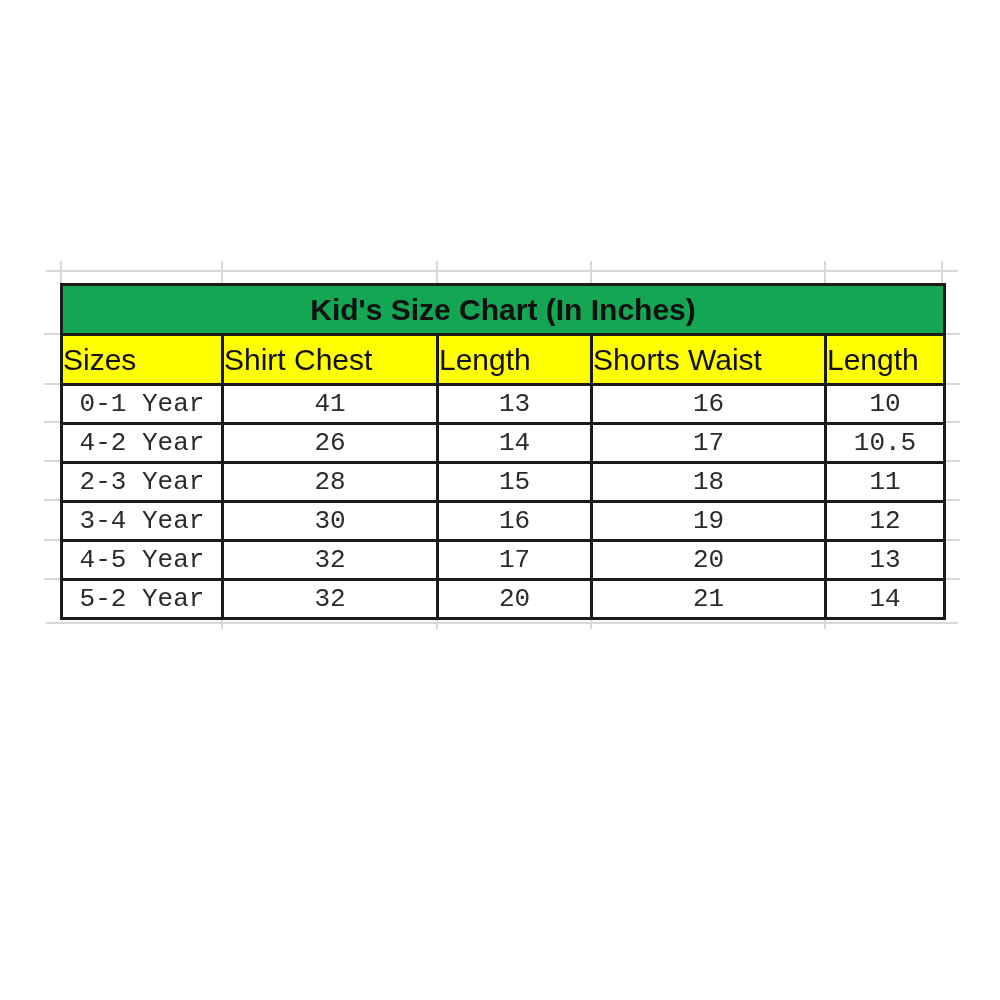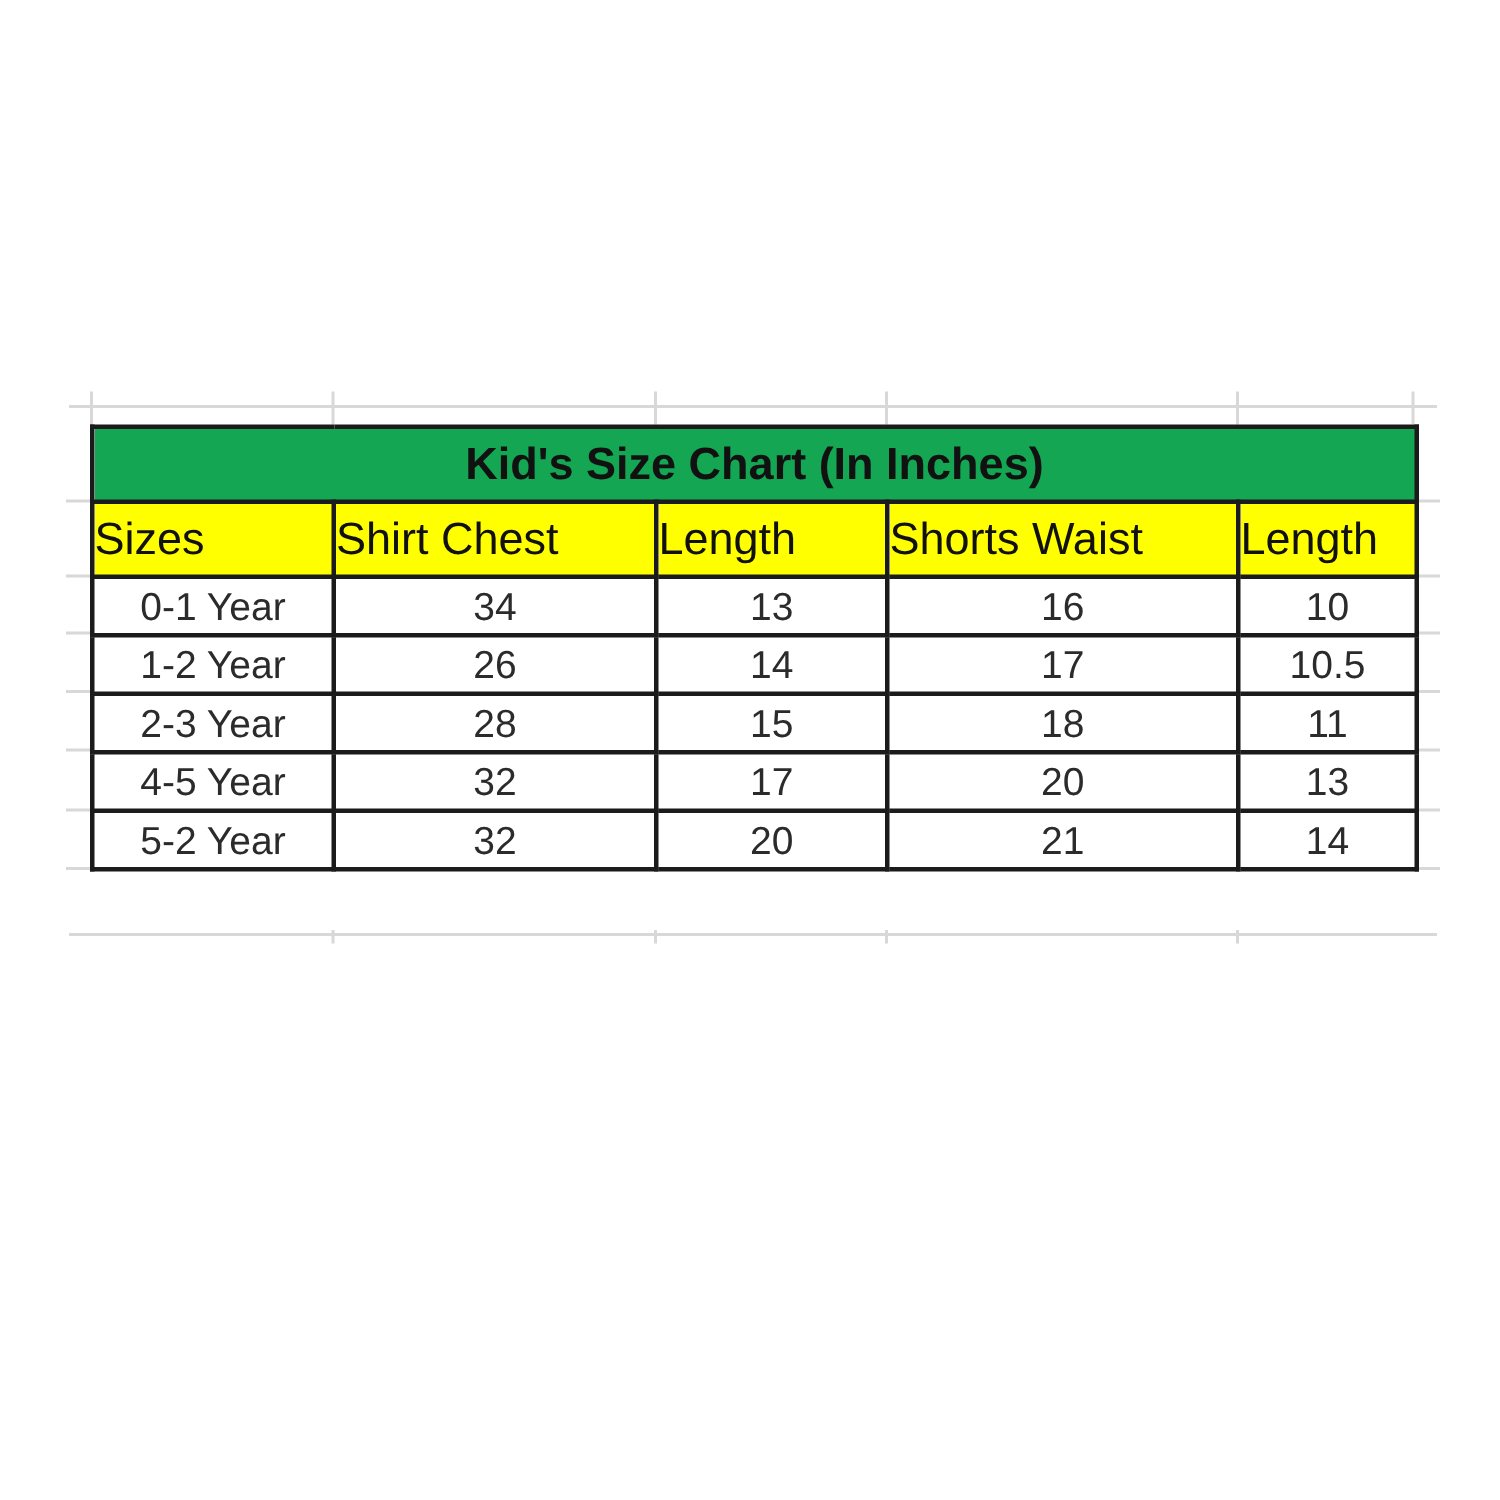--- a/index.html
+++ b/index.html
@@ -53,20 +53,21 @@
     color: var(--text_black, #111111);
   }
   td.data-cell {
     height: 36px;
     text-align: center;
     vertical-align: middle;
     font-size: 26px;
     font-weight: 400;
     color: #2b2b2b;
     background: #ffffff;
+    font-family: Liberation Mono, monospace;
   }
   
   .gl {
     position: absolute;
     background: var(--gridline_gray, #d8d8d8);
   }
   .gl-h { height: 2px; }
   .gl-v { width: 2px; }
 </style>
 </head>
@@ -119,38 +120,45 @@
         </tr>
         <tr>
           <th class="col-header">Sizes</th>
           <th class="col-header">Shirt Chest</th>
           <th class="col-header">Length</th>
           <th class="col-header">Shorts Waist</th>
           <th class="col-header">Length</th>
         </tr>
         <tr>
           <td class="data-cell">0-1 Year</td>
-          <td class="data-cell">34</td>
+          <td class="data-cell">41</td>
           <td class="data-cell">13</td>
           <td class="data-cell">16</td>
           <td class="data-cell">10</td>
         </tr>
         <tr>
-          <td class="data-cell">1-2 Year</td>
+          <td class="data-cell">4-2 Year</td>
           <td class="data-cell">26</td>
           <td class="data-cell">14</td>
           <td class="data-cell">17</td>
           <td class="data-cell">10.5</td>
         </tr>
         <tr>
           <td class="data-cell">2-3 Year</td>
           <td class="data-cell">28</td>
           <td class="data-cell">15</td>
           <td class="data-cell">18</td>
           <td class="data-cell">11</td>
+        </tr>
+        <tr>
+          <td class="data-cell">3-4 Year</td>
+          <td class="data-cell">30</td>
+          <td class="data-cell">16</td>
+          <td class="data-cell">19</td>
+          <td class="data-cell">12</td>
         </tr>
         <tr>
           <td class="data-cell">4-5 Year</td>
           <td class="data-cell">32</td>
           <td class="data-cell">17</td>
           <td class="data-cell">20</td>
           <td class="data-cell">13</td>
         </tr>
         <tr>
           <td class="data-cell">5-2 Year</td>

